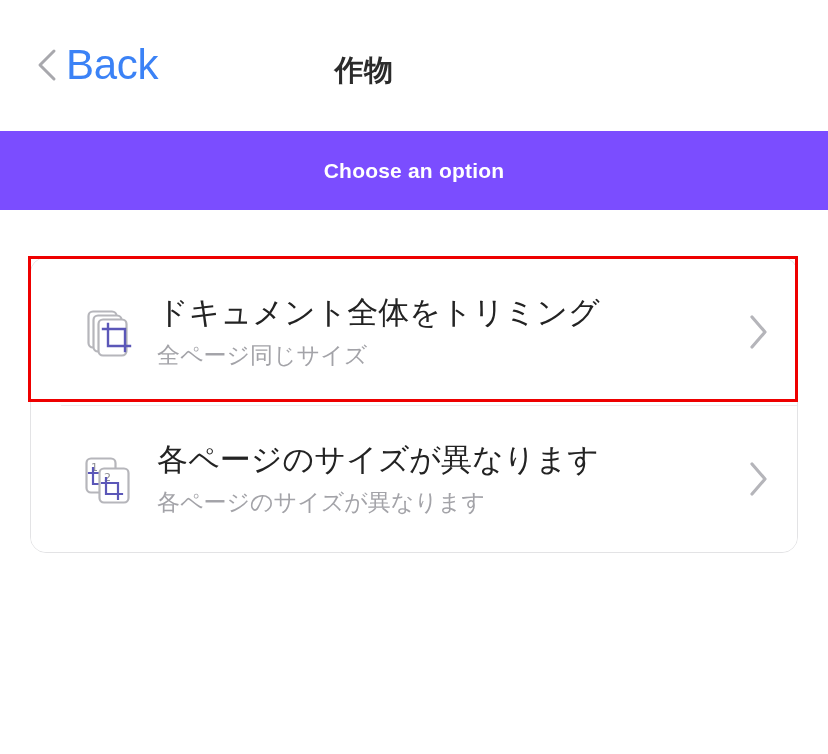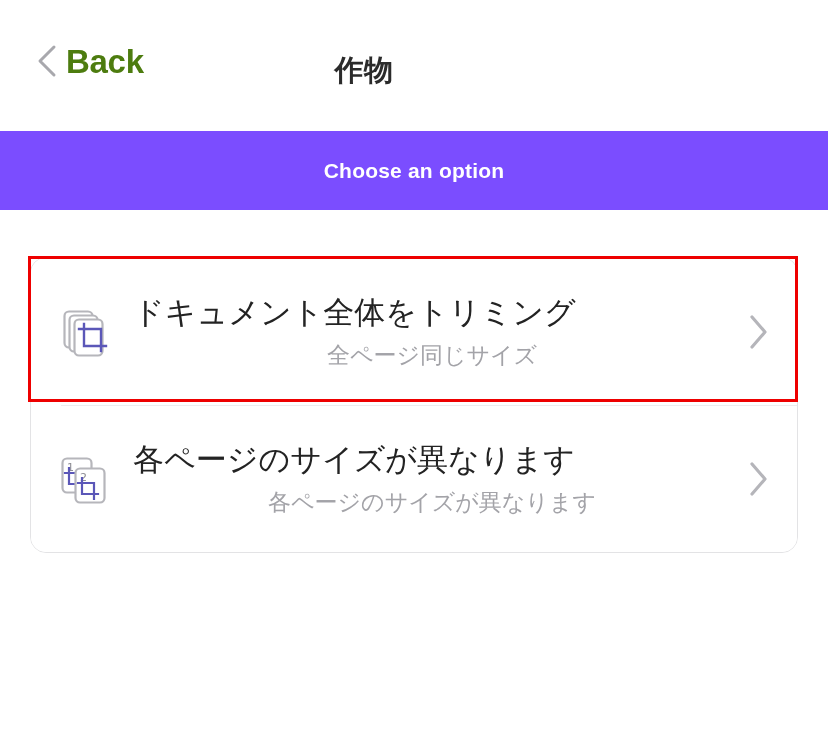--- a/index.html
+++ b/index.html
@@ -40,23 +40,23 @@
   }
 
   .back-chevron {
     display: block;
     width: 22px;
     height: 34px;
     flex: 0 0 auto;
   }
 
   .back-label {
-    font-size: 33px;
-    font-weight: bold;
-    color: #4d7c0f;
+    font-size: 42px;
+    font-weight: normal;
+    color: #3b82f6;
     letter-spacing: -0.3px;
     line-height: 1;
   }
 
   .nav-title {
     position: absolute;
     left: 0;
     top: 51px;
     width: 728px;
     text-align: center;
@@ -96,21 +96,21 @@
     border: 1px solid #e3e3e5;
     border-radius: 16px;
     overflow: hidden;
   }
 
   .option-row {
     position: relative;
     display: flex;
     align-items: center;
     height: 147px;
-    padding: 0 26px 0 24px;
+    padding: 0 26px 0 48px;
     background: #ffffff;
     cursor: pointer;
   }
 
   .option-row + .option-row::before {
     content: "";
     position: absolute;
     left: 30px;
     right: 0;
     top: 0;
@@ -141,21 +141,20 @@
     font-family: "DejaVu Sans", "Liberation Sans", sans-serif;
   }
 
   .option-subtitle {
     margin-top: 10px;
     font-size: 23px;
     color: #a3a3a8;
     line-height: 1.2;
     white-space: nowrap;
     font-family: Liberation Serif, serif;
-    text-align: center;
   }
 
   .row-chevron {
     flex: 0 0 auto;
     width: 26px;
     height: 40px;
     margin-left: 14px;
   }
 
   

